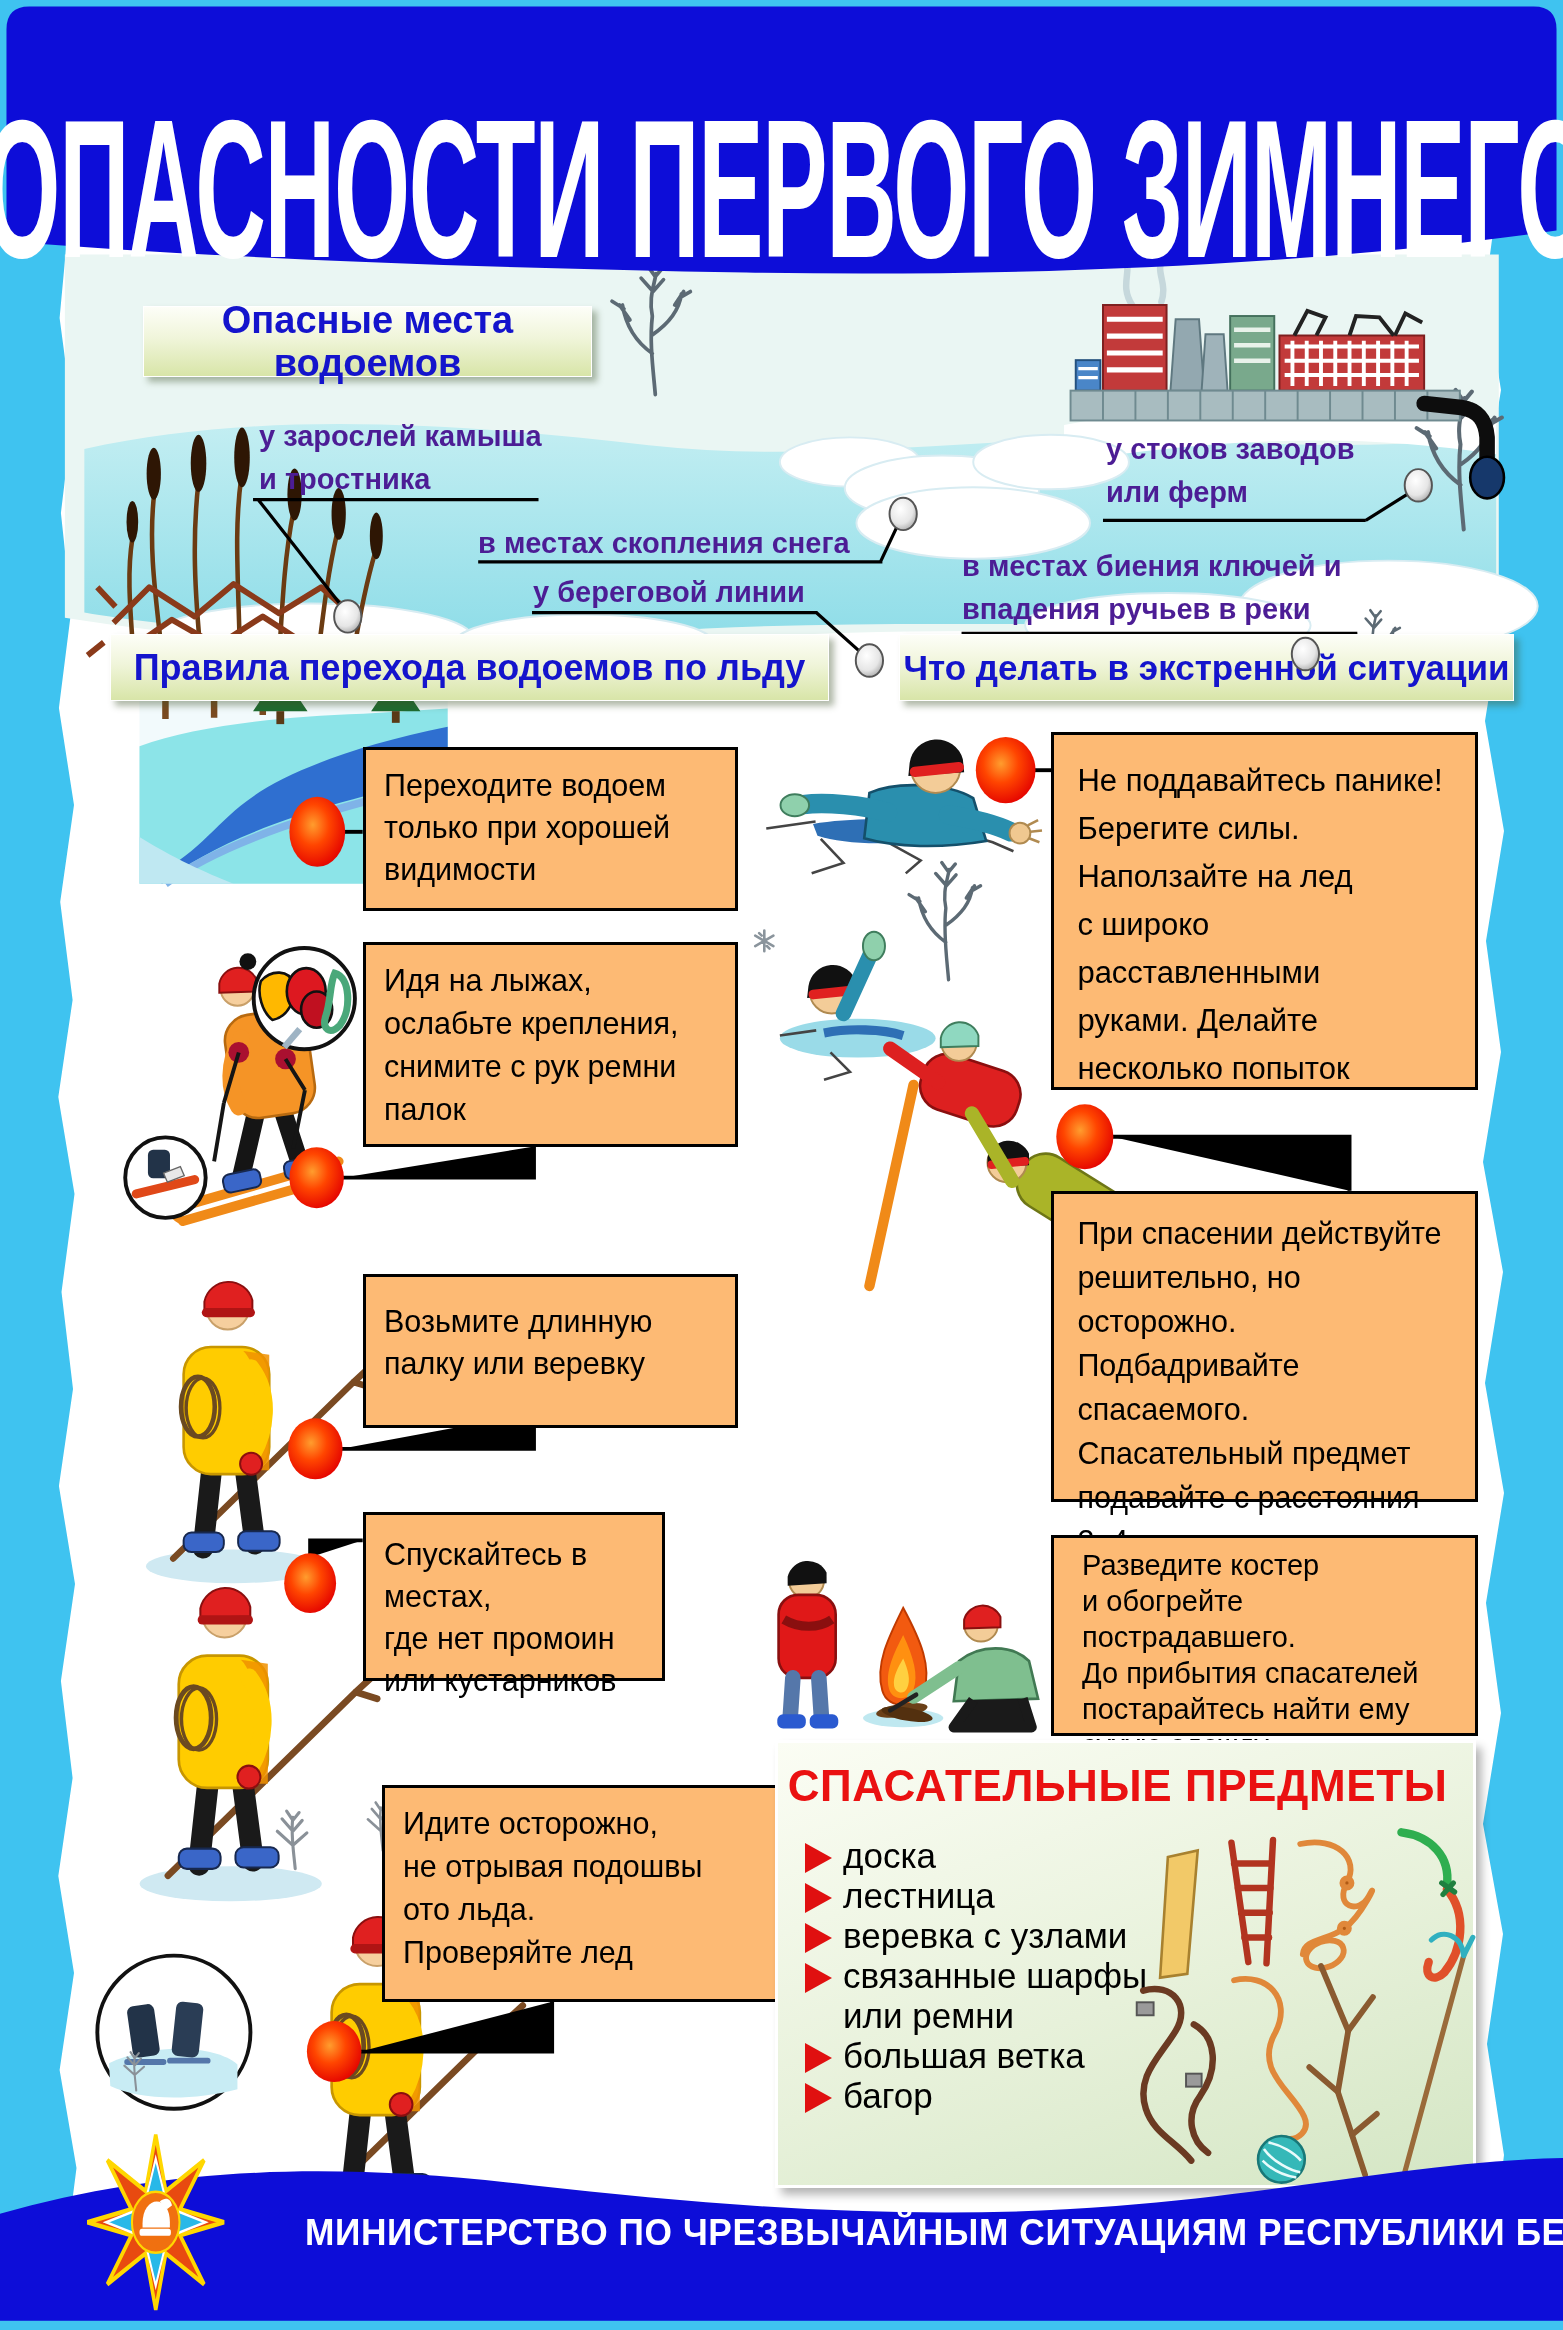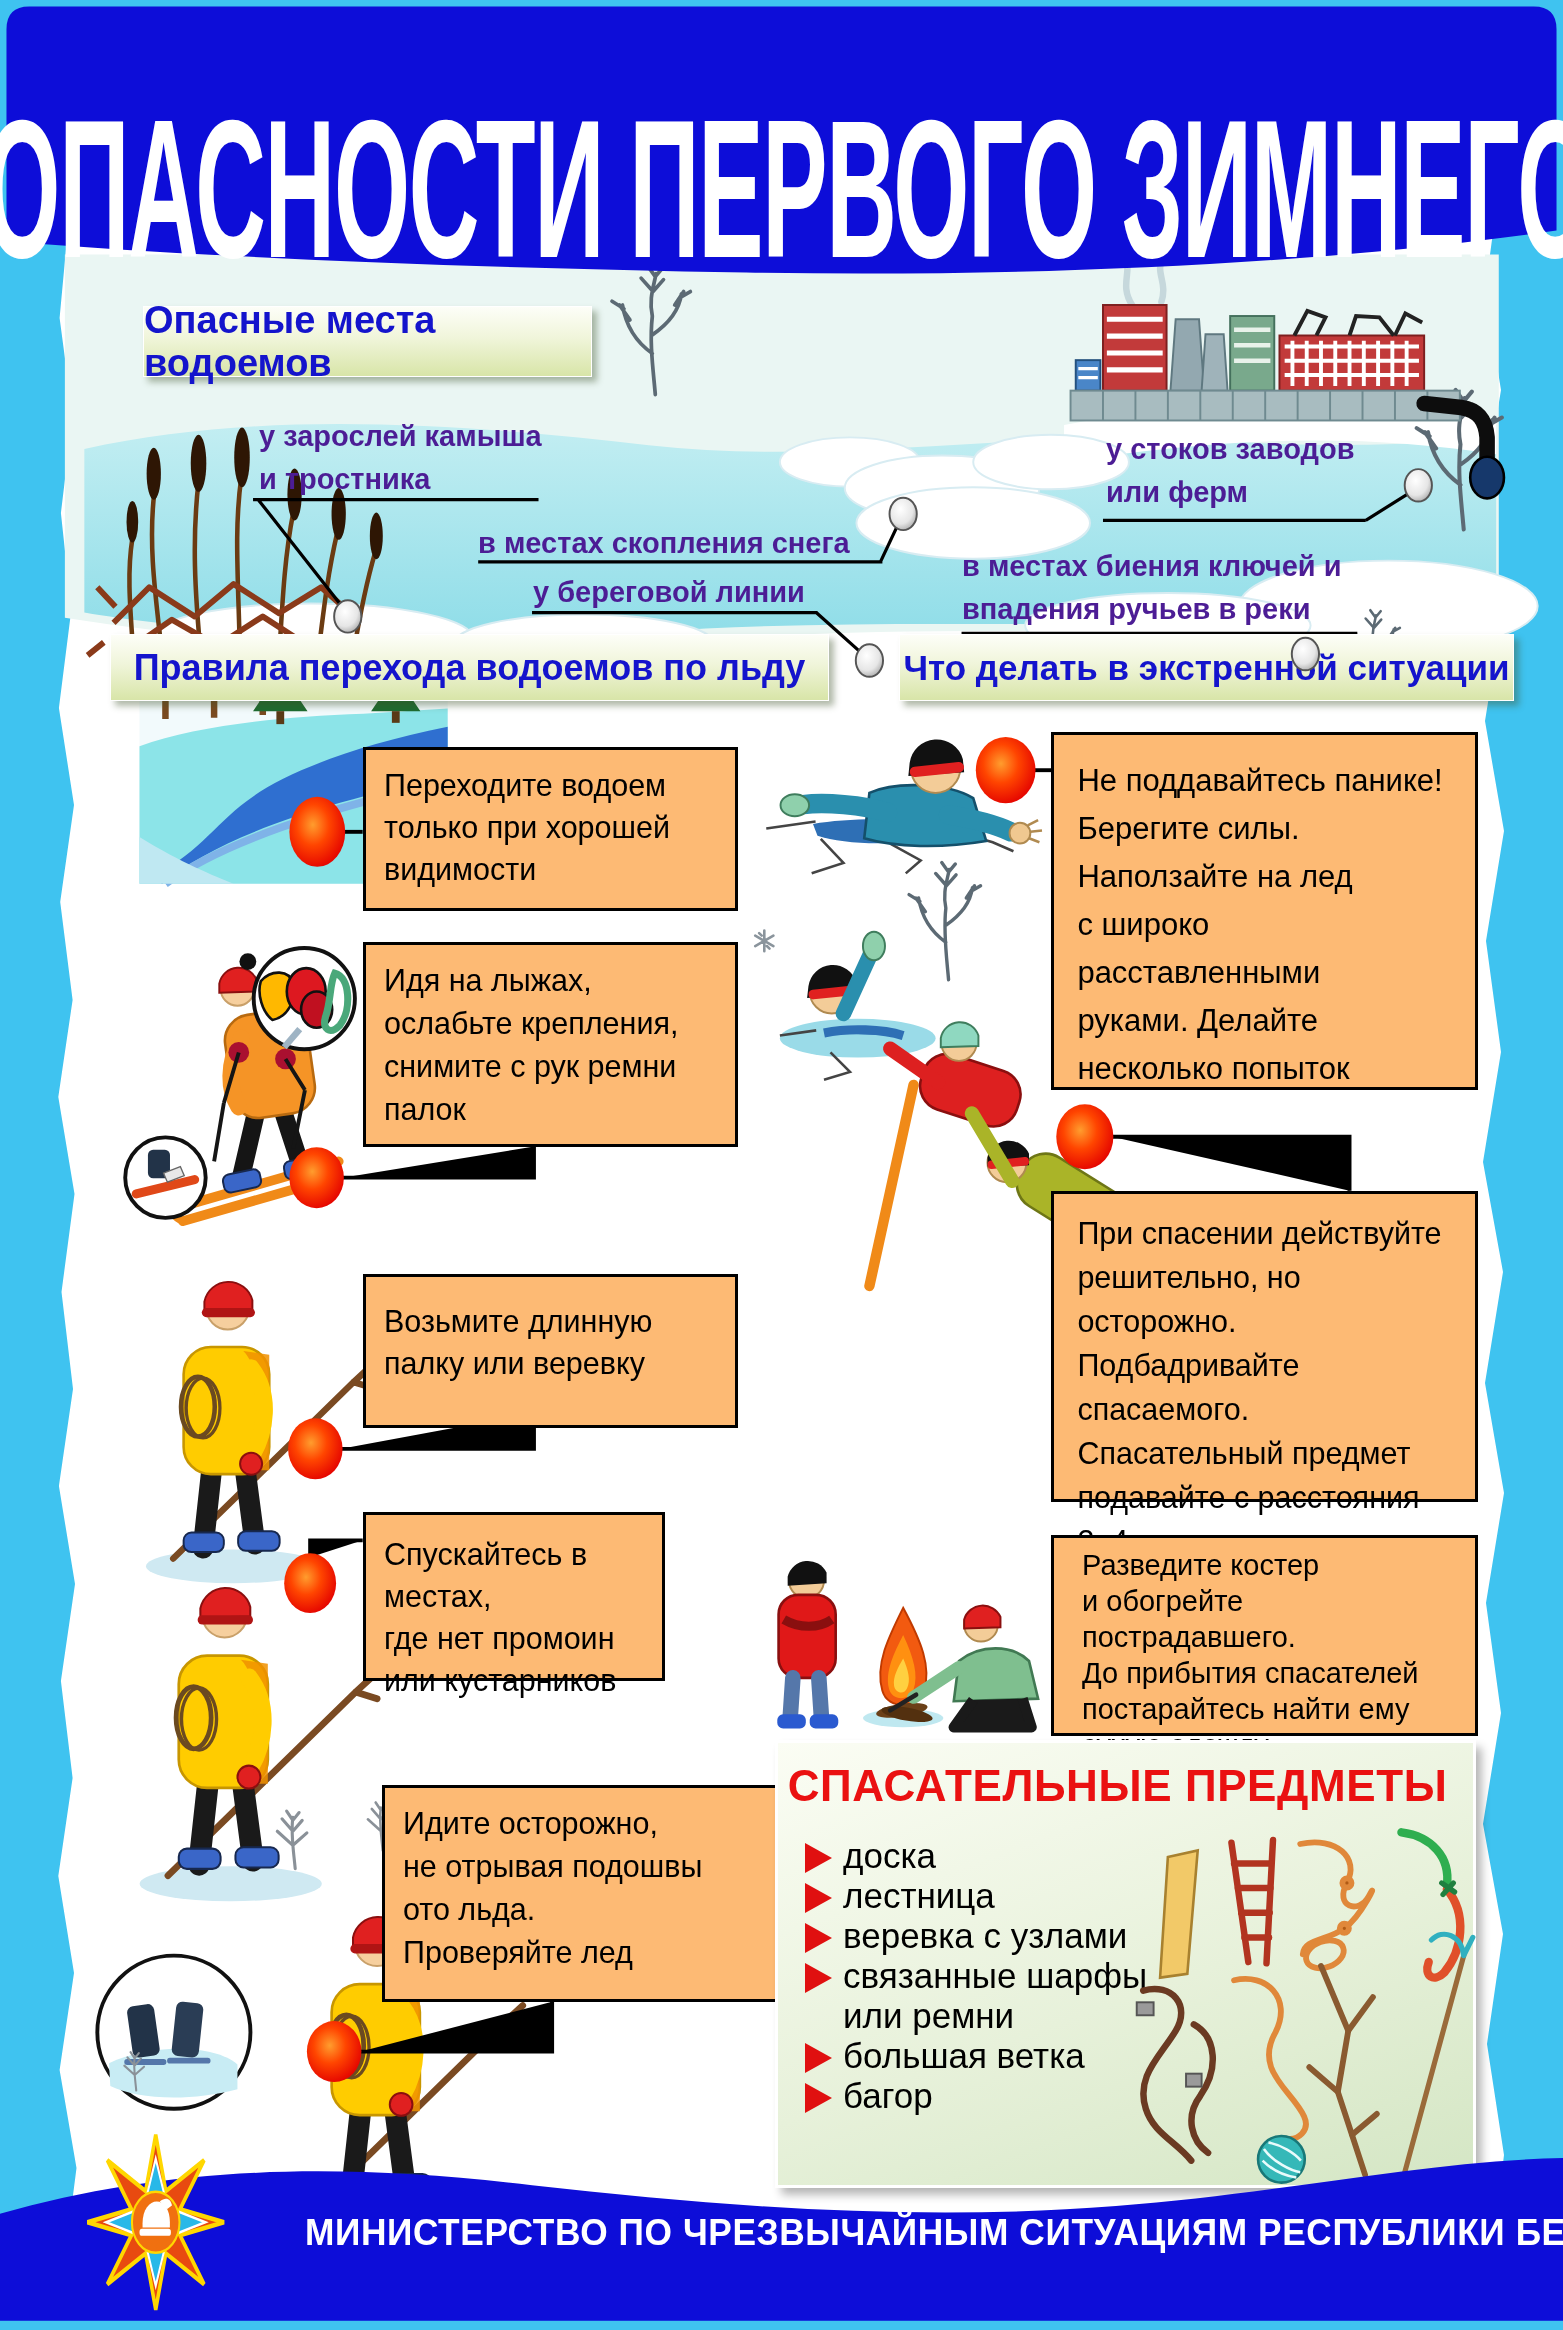--- a/index.html
+++ b/index.html
@@ -10,21 +10,21 @@
   .paper{position:absolute;left:57px;top:195px;width:1450px;height:2064px;background:#ffffff;
     clip-path:polygon(11.7px 0px,1441px 0px,1428px 97px,1444px 195px,1426px 305px,1446px 415px,
     1428px 526px,1447px 636px,1429px 746px,1444px 857px,1426px 967px,1446px 1077px,1428px 1188px,
     1447px 1298px,1429px 1408px,1444px 1518px,1426px 1629px,1446px 1739px,1430px 1849px,1447px 1960px,
     1434px 2064px,7.8px 2064px,19.5px 1973px,2.6px 1875px,17px 1778px,1.3px 1681px,15.6px 1583px,3.9px 1486px,
     18px 1389px,1.9px 1291px,16px 1194px,4.5px 1097px,17.5px 999px,1.3px 902px,15.6px 805px,3.2px 707px,
     17px 610px,1.9px 513px,14.3px 415px,3.9px 318px,15.6px 221px,2.6px 123px,10.4px 39px);}
   .title{position:absolute;left:0;top:77px;width:1563px;text-align:center;color:#ffffff;
     font-size:96px;font-weight:bold;white-space:nowrap;letter-spacing:-1.3px;
     transform:scale(1.02,2.05);transform-origin:center top;z-index:5;}
-  .hbox{position:absolute;display:flex;align-items:center;justify-content:center;text-align:left;
+  .hbox{position:absolute;display:flex;align-items:center;justify-content:center;text-align:center;
     background:linear-gradient(180deg,#fdfef8 0%,#f0f5da 45%,#d8e5a8 100%);
     border:1.9px solid #ffffff;box-shadow:4.5px 5.2px 6.5px rgba(60,80,40,.40);
     color:#1414cc;font-weight:bold;z-index:3;}
   .slabel{position:absolute;color:#4c1d95;font-weight:bold;font-size:29px;line-height:43px;
     white-space:pre-line;z-index:3;}
   .gbox{position:absolute;background:#fdba74;border:3.2px solid #000;box-sizing:border-box;
     color:#000;font-size:30.5px;line-height:42px;padding:14.3px 18px;white-space:pre-line;z-index:3;}
   .greenpanel{position:absolute;left:775px;top:1740px;width:701px;height:448px;box-sizing:border-box;
     background:linear-gradient(160deg,#fbfdf4 0%,#e7f1da 55%,#d4e6c4 100%);
     border:3.2px solid #ffffff;box-shadow:5.8px 6.5px 9px rgba(0,0,0,.30);z-index:3;}

